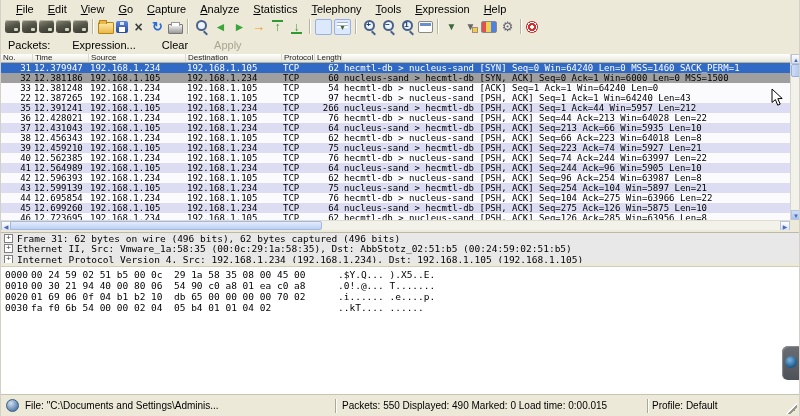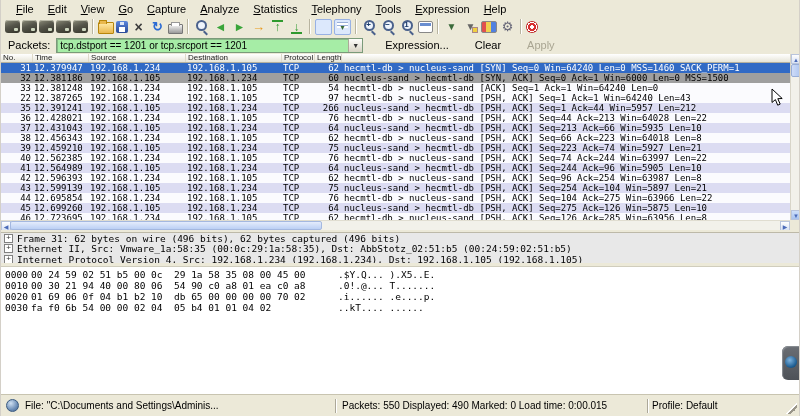--- a/index.html
+++ b/index.html
@@ -212,24 +212,20 @@
         <span class="g">⚙</span>
       </span>
       <span class="tsep"></span>
       <span class="ic ic-help">
         <span class="g"></span>
       </span>
     </div>
 
   <div id="filterbar">
     <span id="filter-label">Packets:</span>
-    <div id="filter-combo">
-      <span id="filter-value">tcp.dstport == 1201 or tcp.srcport == 1201</span>
-      <span id="filter-drop">▼</span>
-    </div>
     <span class="fbtn">Expression...</span>
     <span class="fbtn">Clear</span>
     <span class="fbtn disabled">Apply</span>
   </div>
 
   <div id="colheader">
       <span class="hcell">No.</span>
       <span class="hcell">Time</span>
       <span class="hcell">Source</span>
       <span class="hcell">Destination</span>

